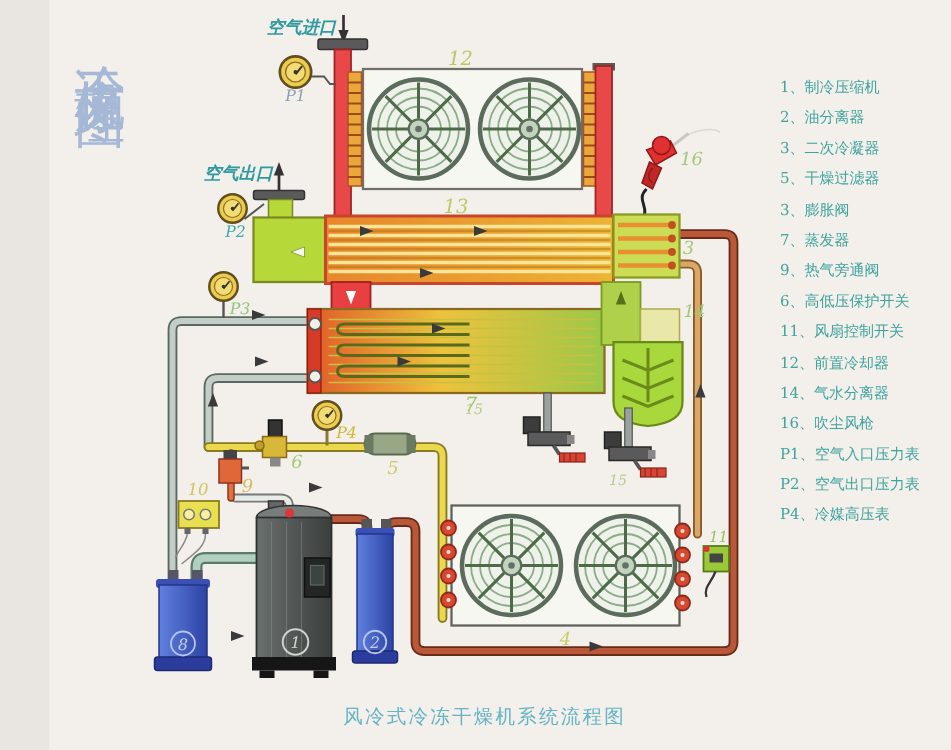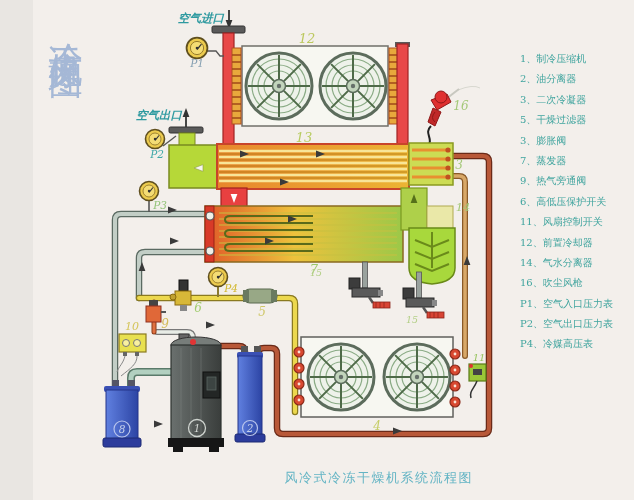--- a/index.html
+++ b/index.html
@@ -4,21 +4,21 @@
 <style>
   html,body{margin:0;padding:0;background:#e9e6e2;}
   .page{position:relative;width:634px;height:500px;background:#f3efeb;overflow:hidden;
         font-family:"DejaVu Serif",serif;margin-left:33px;}
   .vtitle{position:absolute;left:10px;top:16px;height:250px;
           writing-mode:vertical-rl;text-orientation:upright;
           font-size:34px;letter-spacing:5px;color:#a5b8d6;font-weight:500;}
   .legend{position:absolute;left:487px;top:49px;width:146px;
           font-size:10px;line-height:20.4px;color:#3fa49e;white-space:nowrap;}
   .legend-row{height:20.4px;}
-  .caption{position:absolute;left:140px;top:469px;width:300px;text-align:right;
+  .caption{position:absolute;left:140px;top:469px;width:300px;text-align:center;
            font-size:13px;letter-spacing:1.5px;color:#63b4c4;}
   svg{position:absolute;left:0;top:0;}
   .pipe-case{fill:none;stroke-linecap:round;stroke-linejoin:round;}
   .pipe-core{fill:none;stroke-linecap:round;stroke-linejoin:round;}
   text.marker{font-family:"DejaVu Serif",serif;font-style:italic;}
 </style>
 </head>
 <body>
 
 <div class="page">

